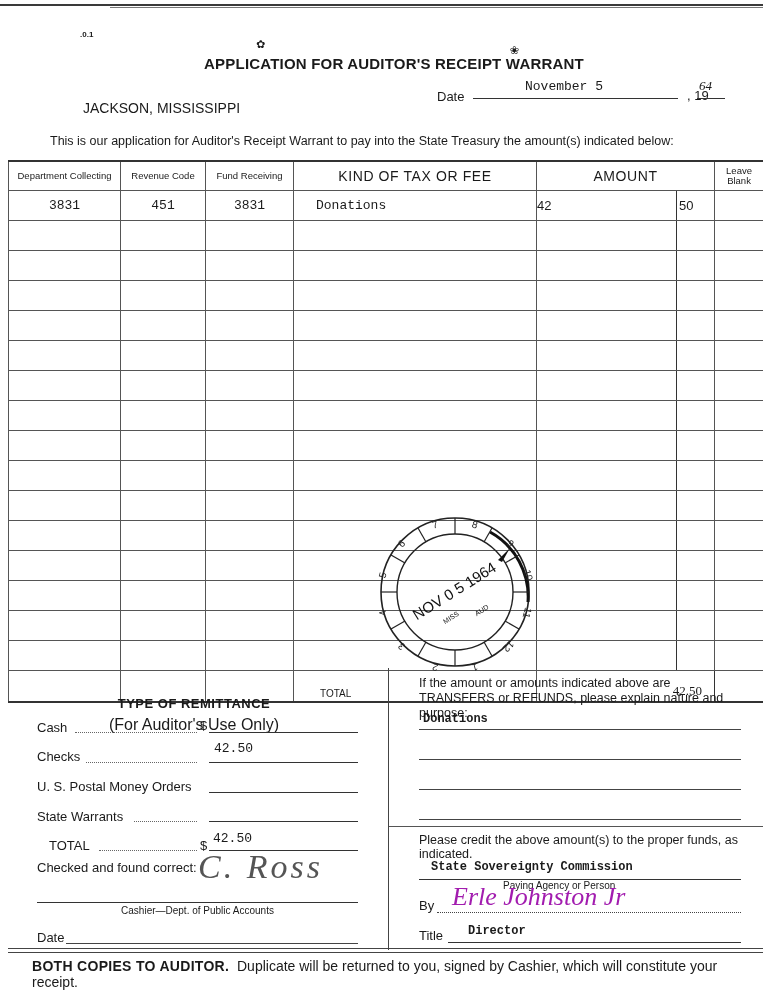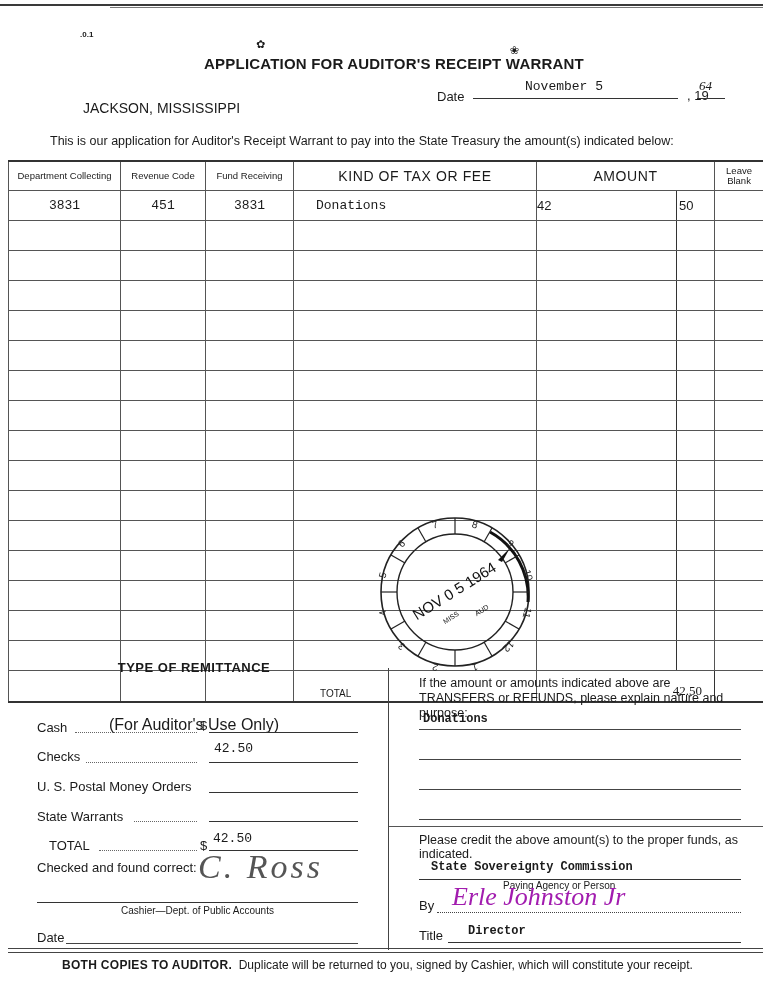--- a/index.html
+++ b/index.html
@@ -48,21 +48,21 @@
 
   .stamp {
     left: 370px; top: 512px; width: 170px; height: 160px;
   }
 
   .divider-v { left: 388px; top: 668px; width: 1px; height: 282px; background: #444; }
   .divider-h-mid { left: 389px; top: 826px; width: 374px; height: 1px; background: #555; }
 
   .aud-head { left: 0; width: 388px; text-align: center; }
   .aud-sub { top: 716px; font-size: 16px; }
-  .aud-title { top: 660px; font-size: 13px; font-weight: bold; letter-spacing: 0.5px; }
+  .aud-title { top: 696px; font-size: 13px; font-weight: bold; letter-spacing: 0.5px; }
 
   .rem-row { left: 37px; font-size: 13px; }
   .rem-dots { border-bottom: 1px dotted #666; position: absolute; height: 0; }
   .rem-line { border-bottom: 1px solid #333; position: absolute; height: 0; }
   .rem-val { position: absolute; font-size: 13px; }
 
   .explain { left: 419px; top: 676px; font-size: 12.5px; line-height: 15px; width: 330px; }
   .explain-line { left: 419px; width: 322px; border-bottom: 1px solid #444; height: 0; }
   .explain-val { left: 423px; top: 712px; font-size: 12px; font-weight: bold; }
 
@@ -78,21 +78,21 @@
   .title-val { left: 468px; top: 924px; font-size: 12px; font-weight: bold; }
 
   .checked-label { left: 37px; top: 860px; font-size: 13px; }
   .cashier-sig { left: 198px; top: 848px; font-size: 34px; color: #555; letter-spacing: 3px; }
   .cashier-line { left: 37px; top: 902px; width: 321px; border-bottom: 1px solid #333; }
   .cashier-label { left: 37px; width: 321px; top: 905px; font-size: 10px; text-align: center; }
   .date2-label { left: 37px; top: 930px; font-size: 13px; }
   .date2-line { left: 66px; top: 943px; width: 292px; border-bottom: 1px solid #444; }
 
   .footer-rule { left: 8px; top: 948px; width: 755px; height: 3px; border-top: 1px solid #444; border-bottom: 1px solid #444; }
-  .footer { left: 62px; top: 958px; font-size: 12px; }
+  .footer { left: 32px; top: 958px; font-size: 14px; }
   .footer b { font-weight: bold; letter-spacing: 0.3px; }
 </style>
 </head>
 <body>
 
 <div class="abs rule-top"></div>
 <div class="abs rule-top2"></div>
 
 <div class="abs corner-mark">.0.1</div>
 

